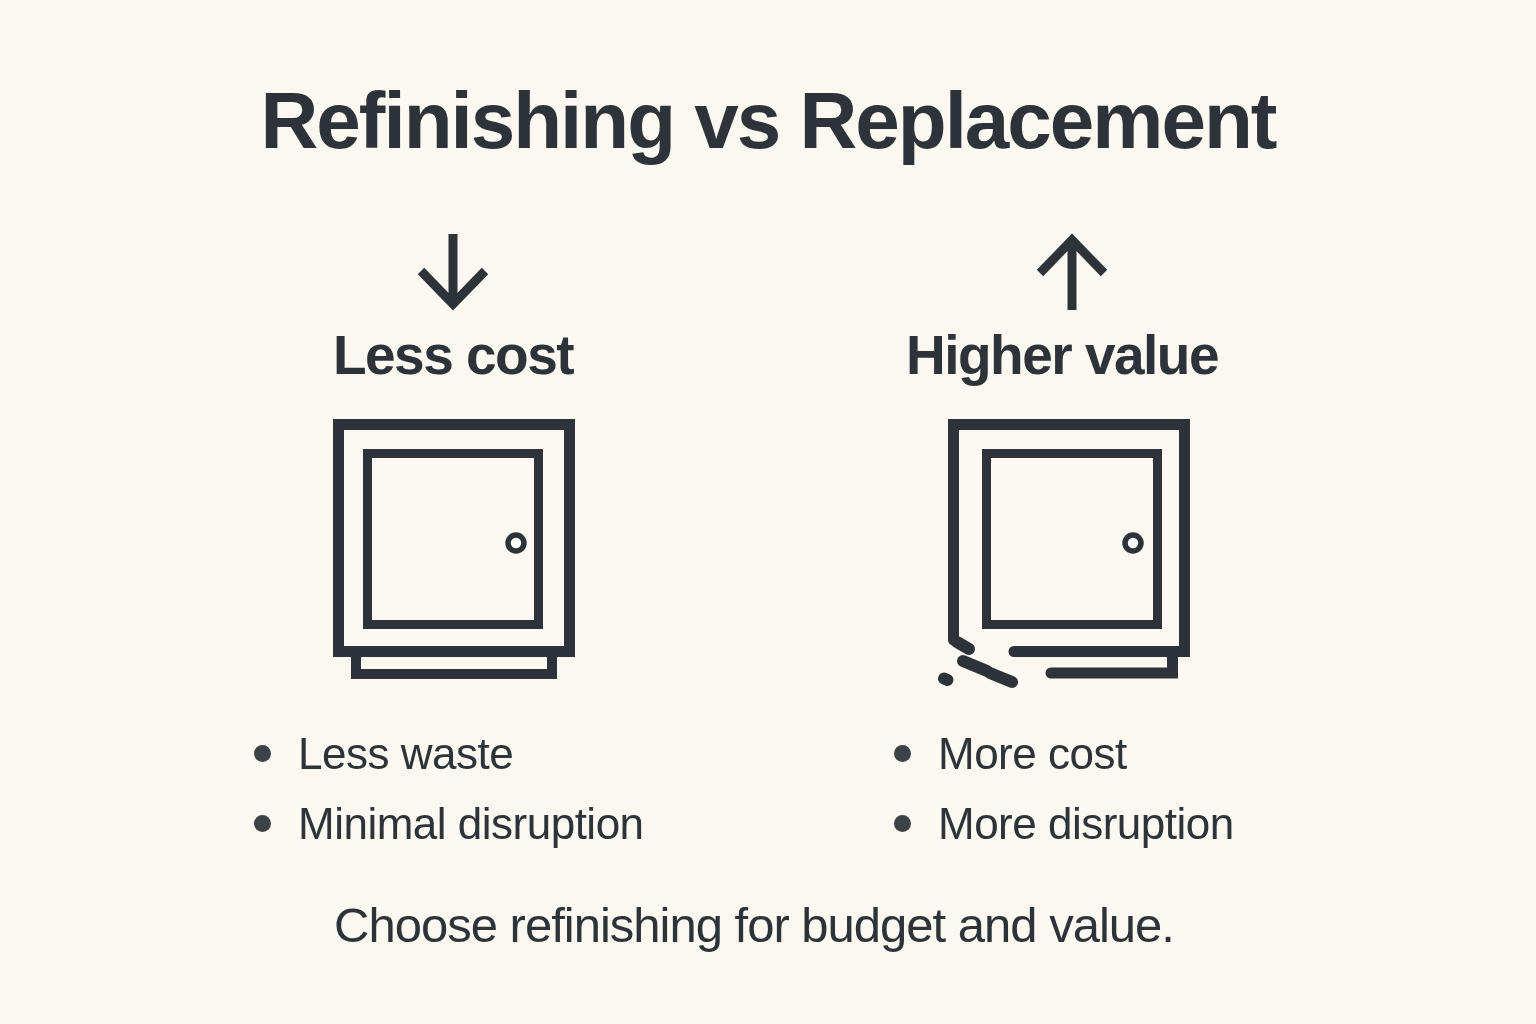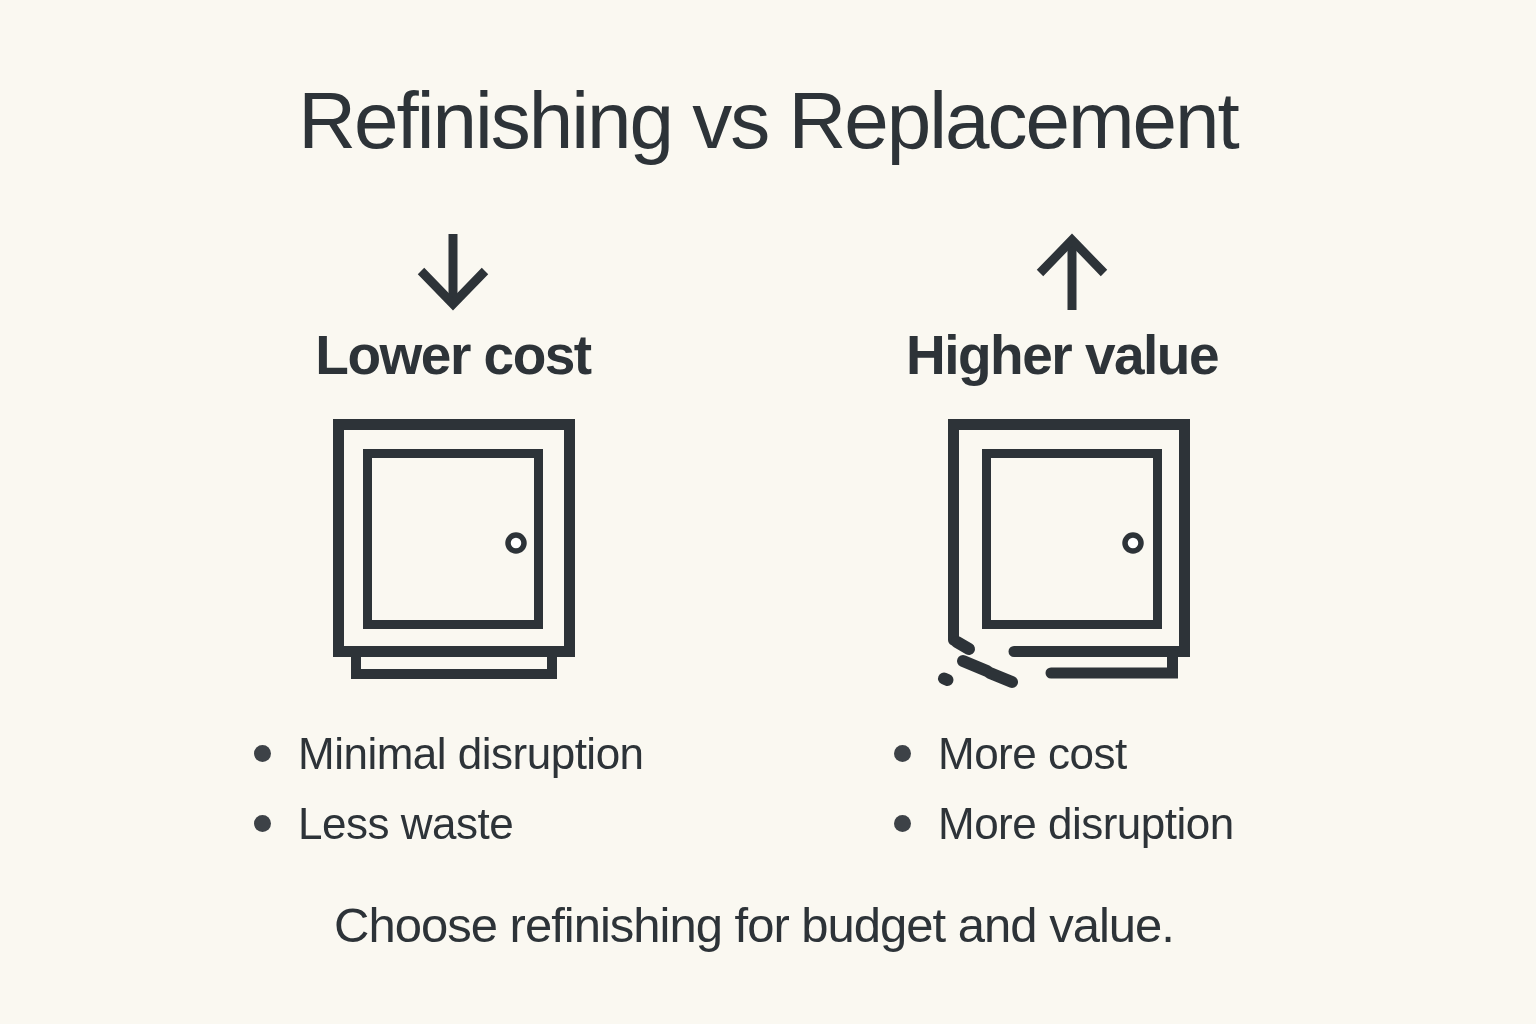--- a/index.html
+++ b/index.html
@@ -12,21 +12,21 @@
   .canvas{
     position:relative;
     width:1536px;height:1024px;
     background:var(--bg);
     overflow:hidden;
     color:var(--ink);
   }
   .title{
     position:absolute;left:0;top:81px;width:1536px;
     margin:0;text-align:center;
-    font-size:80px;font-weight:400;letter-spacing:-2px;
+    font-size:80px;font-weight:700;letter-spacing:-2px;
     color:var(--ink);line-height:1;
   }
   .arrow{position:absolute;width:100px;height:84px;}
   .arrow-left{left:403px;top:230px;}
   .arrow-right{left:1022px;top:230px;}
   .heading{
     position:absolute;top:328px;width:450px;
     text-align:center;font-size:55px;font-weight:700;
     letter-spacing:-1.5px;line-height:1;color:var(--ink);
   }
@@ -73,37 +73,37 @@
 
 <div class="canvas">
 
   <h1 class="title">Refinishing vs Replacement</h1>
 
   <svg class="arrow arrow-left" viewBox="0 0 100 84">
     <path class="stroke sw9" d="M50 4 V 75"></path>
     <path class="stroke sw9" d="M18 41 L50 74 L82 41"></path>
   </svg>
 
-  <div class="heading heading-left">Lower cost</div>
+  <div class="heading heading-left">Less cost</div>
 
   <svg class="cabinet cab-left" viewBox="0 0 250 280">
     <path class="stroke sw10" d="M28 236 L28 260 L224 260 L224 236"></path>
     <rect class="stroke sw11" x="10.5" y="10.5" width="231" height="227"></rect>
     <rect class="stroke sw9" x="39.5" y="39.5" width="171" height="171"></rect>
     <circle class="knob" cx="188" cy="129" r="8"></circle>
   </svg>
 
   <ul class="bullets bullets-left">
     <li>
       <span class="dot"></span>
-      <span>Minimal disruption</span>
+      <span>Less waste</span>
     </li>
     <li>
       <span class="dot"></span>
-      <span>Less waste</span>
+      <span>Minimal disruption</span>
     </li>
   </ul>
 
   <svg class="arrow arrow-right" viewBox="0 0 100 84">
     <path class="stroke sw9" d="M50 80 V 9"></path>
     <path class="stroke sw9" d="M18 43 L50 10 L82 43"></path>
   </svg>
 
   <div class="heading heading-right">Higher value</div>
 

